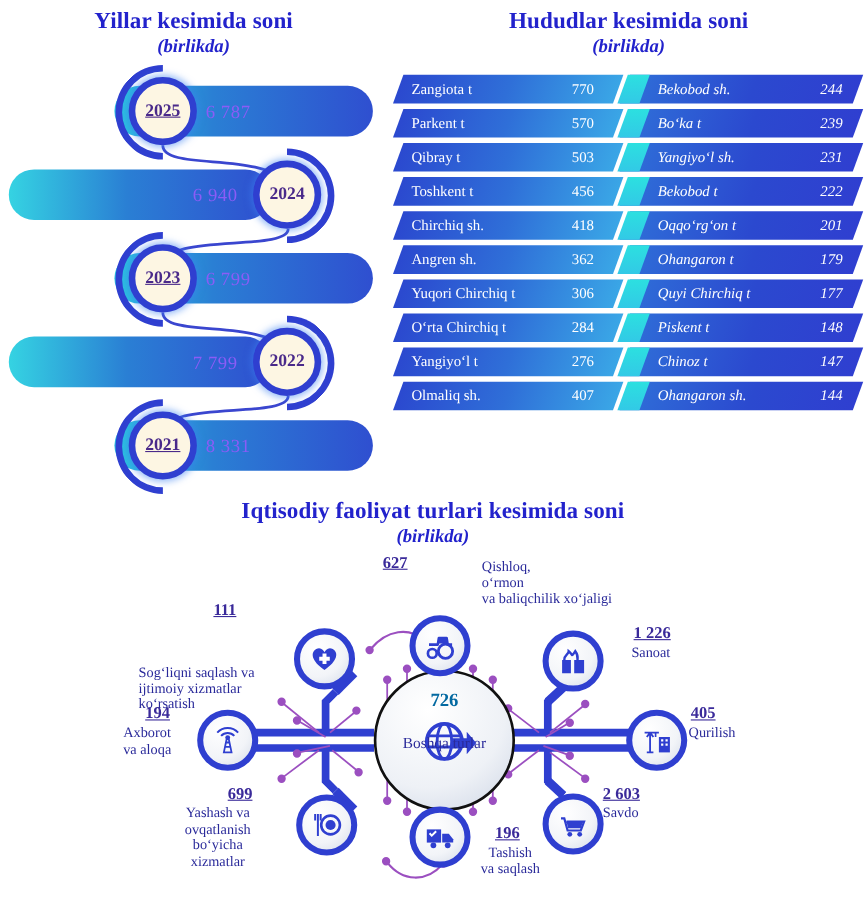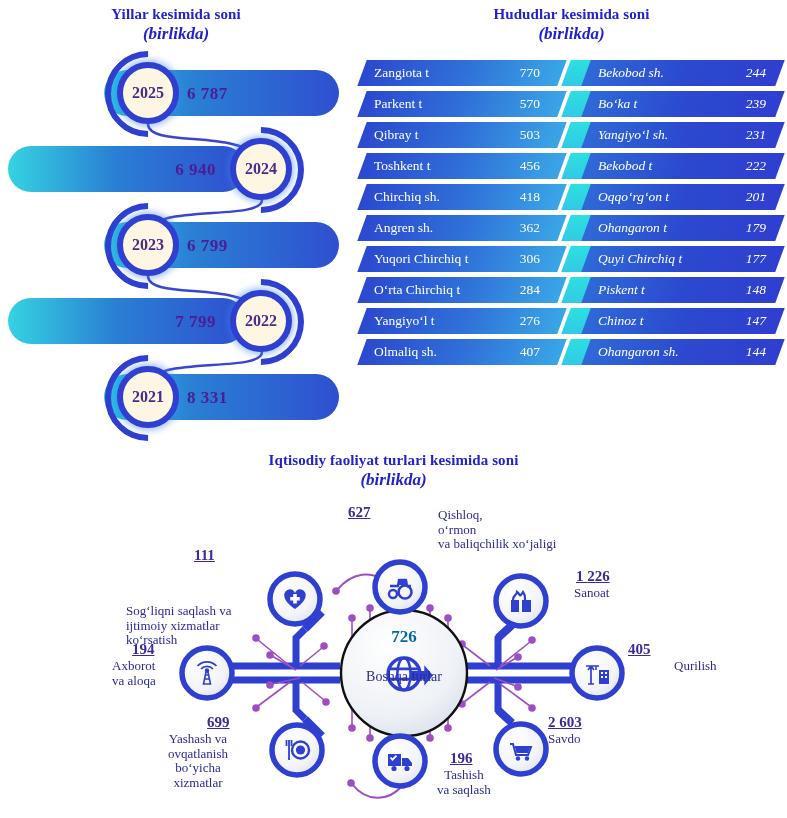--- a/index.html
+++ b/index.html
@@ -9,21 +9,21 @@
     font-family: "Liberation Serif", serif;
     position: relative;
     overflow: hidden;
   }
 
   
   .sec-title {
     text-align: center;
     color: #2222cc;
     font-weight: bold;
-    font-size: 15px;
+    font-size: 21px;
     letter-spacing: .1px;
   }
   .sec-sub {
     text-align: center;
     color: #2222cc;
     font-style: italic;
     font-weight: bold;
     font-size: 17px;
     margin-top: 1px;
   }
@@ -39,38 +39,38 @@
     position: absolute; top: 12px; height: 46px;
     border-radius: 23px;
   }
   .bar.left-bar  { left: 104px;  width: 235px;
       background: linear-gradient(90deg,#2bc7e0 0%, #2a7fd4 38%, #2f4fd0 100%); }
   .bar.right-bar { left: 8px; width: 238px;
       background: linear-gradient(90deg,#35d3e2 0%, #2a7fd4 45%, #2f4fd0 100%); }
 
   .bar-val {
     position: absolute; top: 23px; height: 26px; line-height: 26px;
-    color: #4c1d95; font-weight: bold; font-size: 17px;
+    color: #8b5cf6; font-weight: normal; font-size: 17px;
     letter-spacing: .5px;
   }
   .bar-val.v-left  { left: 187px; }
   .bar-val.v-right { left: 108px; width: 108px; text-align: right; }
 
   
   .year-circle {
     position: absolute; top: 4px; width: 62px; height: 62px;
     border-radius: 50%;
     background: #fdf6e3;
     border: 6px solid #2f3fd0;
     box-shadow: 0 0 7px 2px rgba(60,130,240,.55);
     display: flex; align-items: center; justify-content: center;
     color: #4a2a8a; font-weight: bold; font-size: 16px;
     z-index: 4;
   }
-  .year-circle.c-left  { left: 117px; }
+  .year-circle.c-left  { left: 117px; text-decoration: underline; }
   .year-circle.c-right { left: 230px; }
 
   
   .arc {
     position: absolute; top: -7px; width: 86px; height: 86px;
     border-radius: 50%;
     border: 6px solid #2f3fd0;
     z-index: 2;
   }
   .arc.a-left  { left: 105px; border-color:#2f3fd0 transparent transparent #2f3fd0; transform: rotate(-45deg); }
@@ -498,21 +498,21 @@
 turlar</div>
 
   <div id="node-labels">
       <div class="node-num" style="left: 348px; top: 52px;">627</div>
       <div class="node-lbl" style="left: 438px; top: 56px; text-align: left;">Qishloq,
 o‘rmon
 va baliqchilik xo‘jaligi</div>
       <div class="node-num" style="left: 576px; top: 116px;">1 226</div>
       <div class="node-lbl" style="left: 574px; top: 134px; text-align: left;">Sanoat</div>
       <div class="node-num" style="left: 628px; top: 189px;">405</div>
-      <div class="node-lbl" style="left: 626px; top: 207px; text-align: left; margin-left: 48px;">Qurilish</div>
+      <div class="node-lbl" style="left: 626px; top: 207px; text-align: left;">Qurilish</div>
       <div class="node-num" style="left: 548px; top: 262px;">2 603</div>
       <div class="node-lbl" style="left: 548px; top: 280px; text-align: left;">Savdo</div>
       <div class="node-num" style="left: 450px; top: 298px;">196</div>
       <div class="node-lbl" style="left: 437px; top: 316px; text-align: center;">Tashish
 va saqlash</div>
       <div class="node-num" style="left: 207px; top: 262px;">699</div>
       <div class="node-lbl" style="left: 168px; top: 280px; text-align: center;">Yashash  va
 ovqatlanish
 bo‘yicha
 xizmatlar</div>

